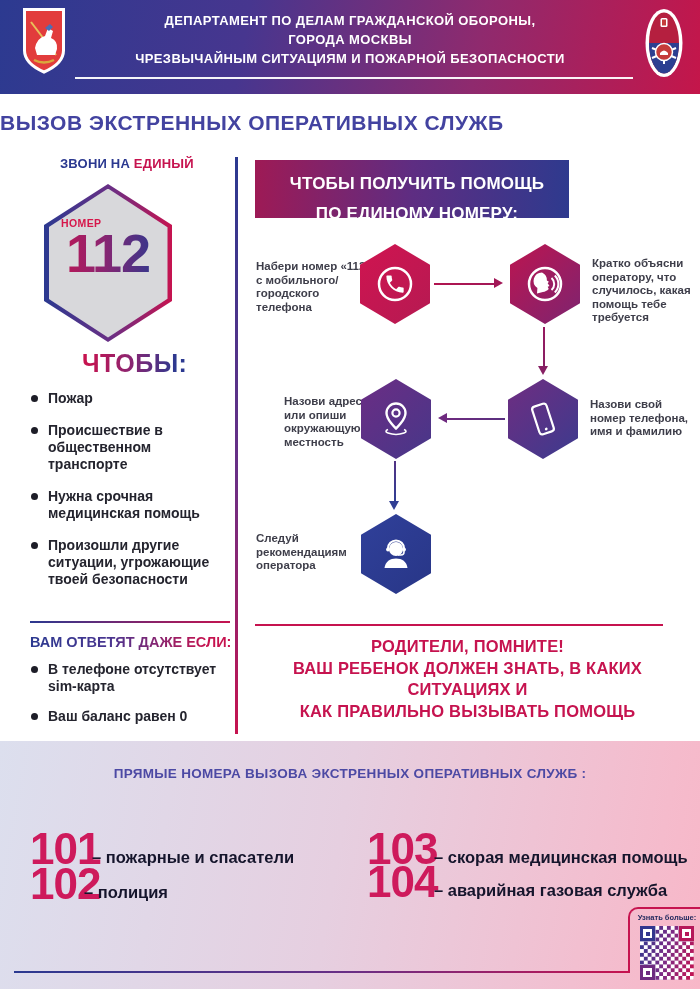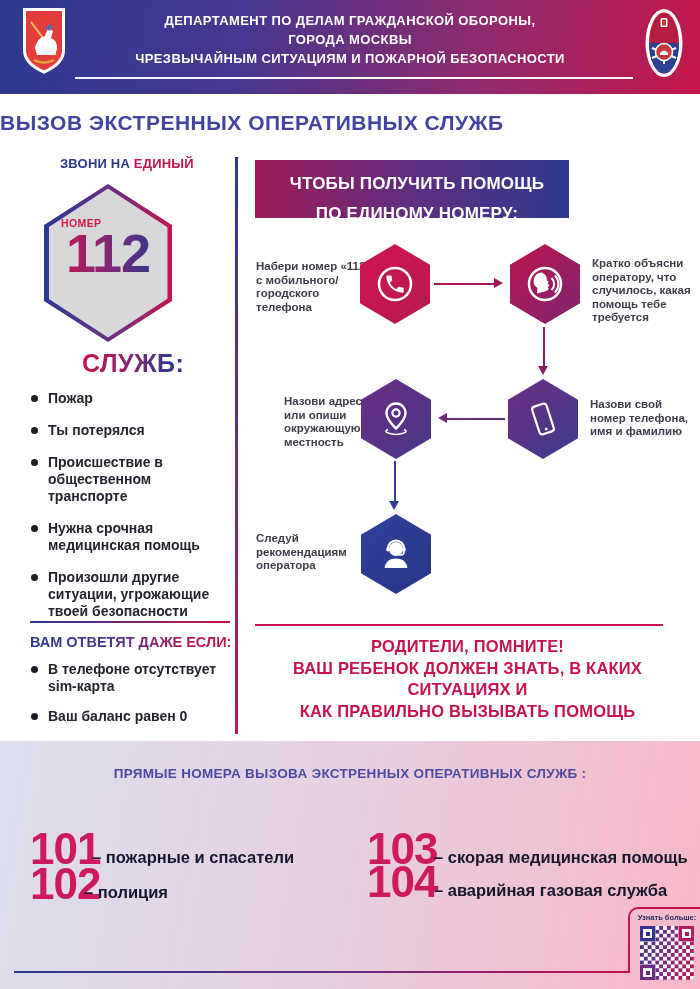--- a/index.html
+++ b/index.html
@@ -150,30 +150,26 @@
   <div class="abs call-label">
     <span class="p1">ЗВОНИ НА </span><span class="p2">ЕДИНЫЙ</span>
   </div>
 
   <div class="abs hex112 hex-clip">
     <div class="abs hex112-inner hex-clip"></div>
     <div class="abs nomer">НОМЕР</div>
     <div class="abs n112 gtext g-c2b">112</div>
   </div>
 
-  <div class="abs esli gtext g-c2b">СЛУЖБ:</div>
+  <div class="abs esli gtext g-c2b">ЧТОБЫ:</div>
 
   <div class="abs reasons">
     <div class="li">
         <span class="dot"></span>
         <span class="txt">Пожар</span>
-      </div>
-    <div class="li">
-        <span class="dot"></span>
-        <span class="txt">Ты потерялся</span>
       </div>
     <div class="li">
         <span class="dot"></span>
         <span class="txt">Происшествие в общественном транспорте</span>
       </div>
     <div class="li">
         <span class="dot"></span>
         <span class="txt">Нужна срочная медицинская помощь</span>
       </div>
     <div class="li">

